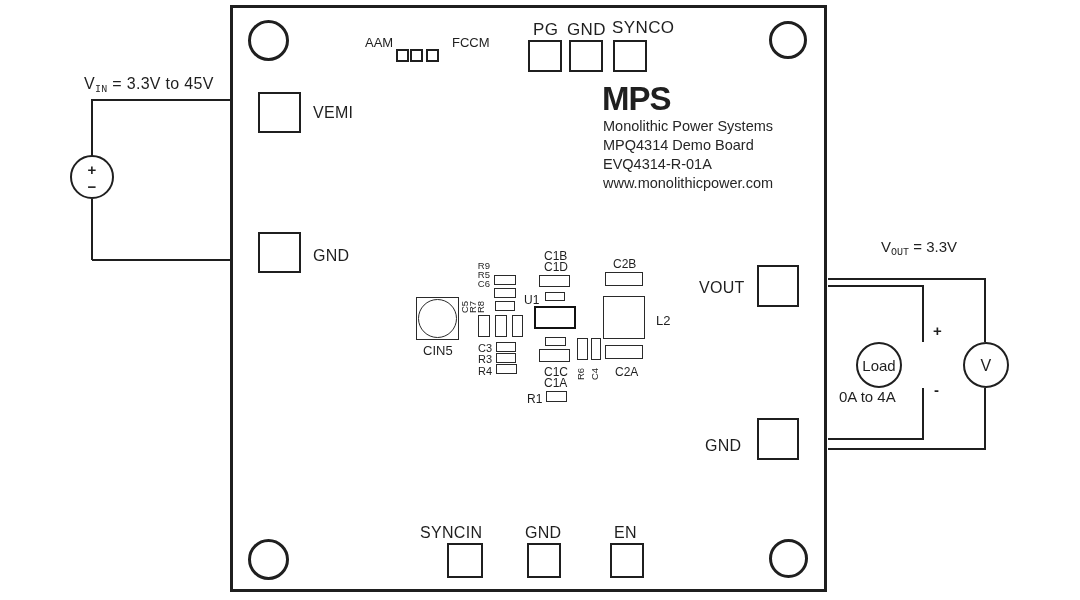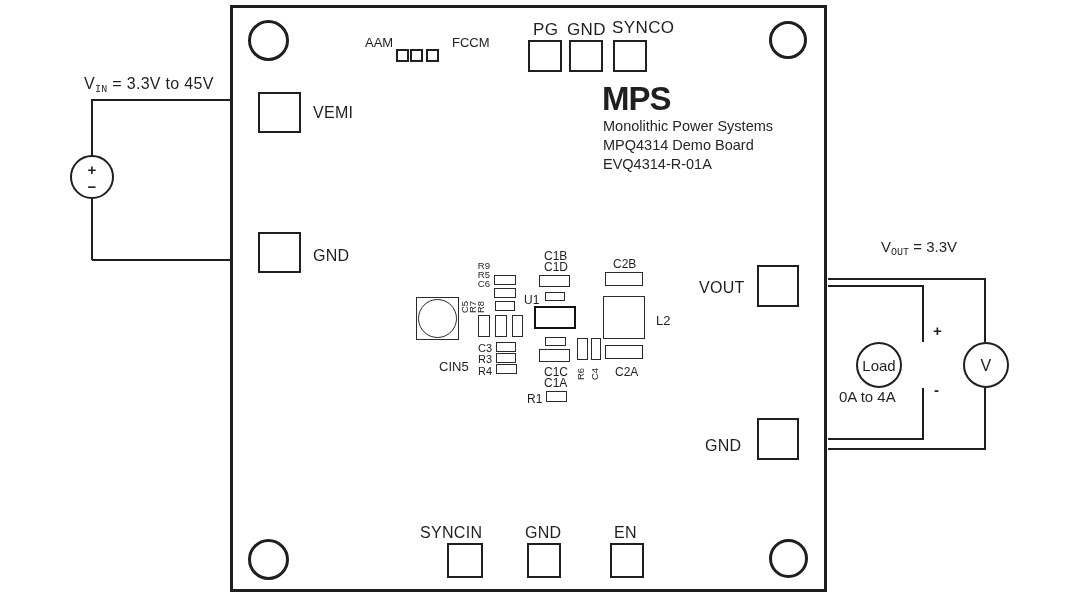--- a/index.html
+++ b/index.html
@@ -84,41 +84,42 @@
   <div class="abs lbl t17" style="left:567px;top:21px;">GND</div>
   <div class="abs lbl t17" style="left:612px;top:19px;">SYNCO</div>
   <div class="abs pad" style="left:528px;top:40px;width:34px;height:32px;"></div>
   <div class="abs pad" style="left:569px;top:40px;width:34px;height:32px;"></div>
   <div class="abs pad" style="left:613px;top:40px;width:34px;height:32px;"></div>
 
   <div class="abs lbl logoBrand" style="left:602px;top:82px;">MPS</div>
   <div class="abs logoLine" style="left:603px;top:117px;">Monolithic Power Systems</div>
   <div class="abs logoLine" style="left:603px;top:136px;">MPQ4314 Demo Board</div>
   <div class="abs logoLine" style="left:603px;top:155px;">EVQ4314-R-01A</div>
+  <div class="abs logoLine" style="left:603px;top:174px;">www.monolithicpower.com</div>
 
   <div class="abs pad" style="left:258px;top:92px;width:43px;height:41px;"></div>
   <div class="abs lbl t16" style="left:313px;top:105px;">VEMI</div>
   <div class="abs pad" style="left:258px;top:232px;width:43px;height:41px;"></div>
   <div class="abs lbl t16" style="left:313px;top:248px;">GND</div>
 
   <div class="abs lbl t16" style="left:699px;top:280px;">VOUT</div>
   <div class="abs pad" style="left:757px;top:265px;width:42px;height:42px;"></div>
   <div class="abs lbl t16" style="left:705px;top:438px;">GND</div>
   <div class="abs pad" style="left:757px;top:418px;width:42px;height:42px;"></div>
 
   <div class="abs lbl t16" style="left:420px;top:525px;">SYNCIN</div>
   <div class="abs pad" style="left:447px;top:543px;width:36px;height:35px;"></div>
   <div class="abs lbl t16" style="left:525px;top:525px;">GND</div>
   <div class="abs pad" style="left:527px;top:543px;width:34px;height:35px;"></div>
   <div class="abs lbl t16" style="left:614px;top:525px;">EN</div>
   <div class="abs pad" style="left:610px;top:543px;width:34px;height:35px;"></div>
 
   <div class="abs comp" style="left:416px;top:297px;width:43px;height:43px;"></div>
   <div class="abs" style="left:418px;top:299px;width:39px;height:39px;border:1.5px solid #2a2a2a;border-radius:50%;box-sizing:border-box;"></div>
-  <div class="abs lbl t13" style="left:423px;top:360px;margin-left:16px;">CIN5</div>
+  <div class="abs lbl t13" style="left:423px;top:344px;">CIN5</div>
 
   <div class="abs lbl t9" style="left:472px;top:261px;width:18px;text-align:right;">R9</div>
   <div class="abs lbl t9" style="left:472px;top:270px;width:18px;text-align:right;">R5</div>
   <div class="abs lbl t9" style="left:472px;top:279px;width:18px;text-align:right;">C6</div>
   <div class="abs comp" style="left:494px;top:275px;width:22px;height:10px;"></div>
   <div class="abs comp" style="left:494px;top:288px;width:22px;height:10px;"></div>
   <div class="abs comp" style="left:495px;top:301px;width:20px;height:10px;"></div>
 
   <div class="abs lbl t9 rot" style="left:455px;top:302px;width:20px;height:10px;">C5</div>
   <div class="abs lbl t9 rot" style="left:463px;top:302px;width:20px;height:10px;">R7</div>

